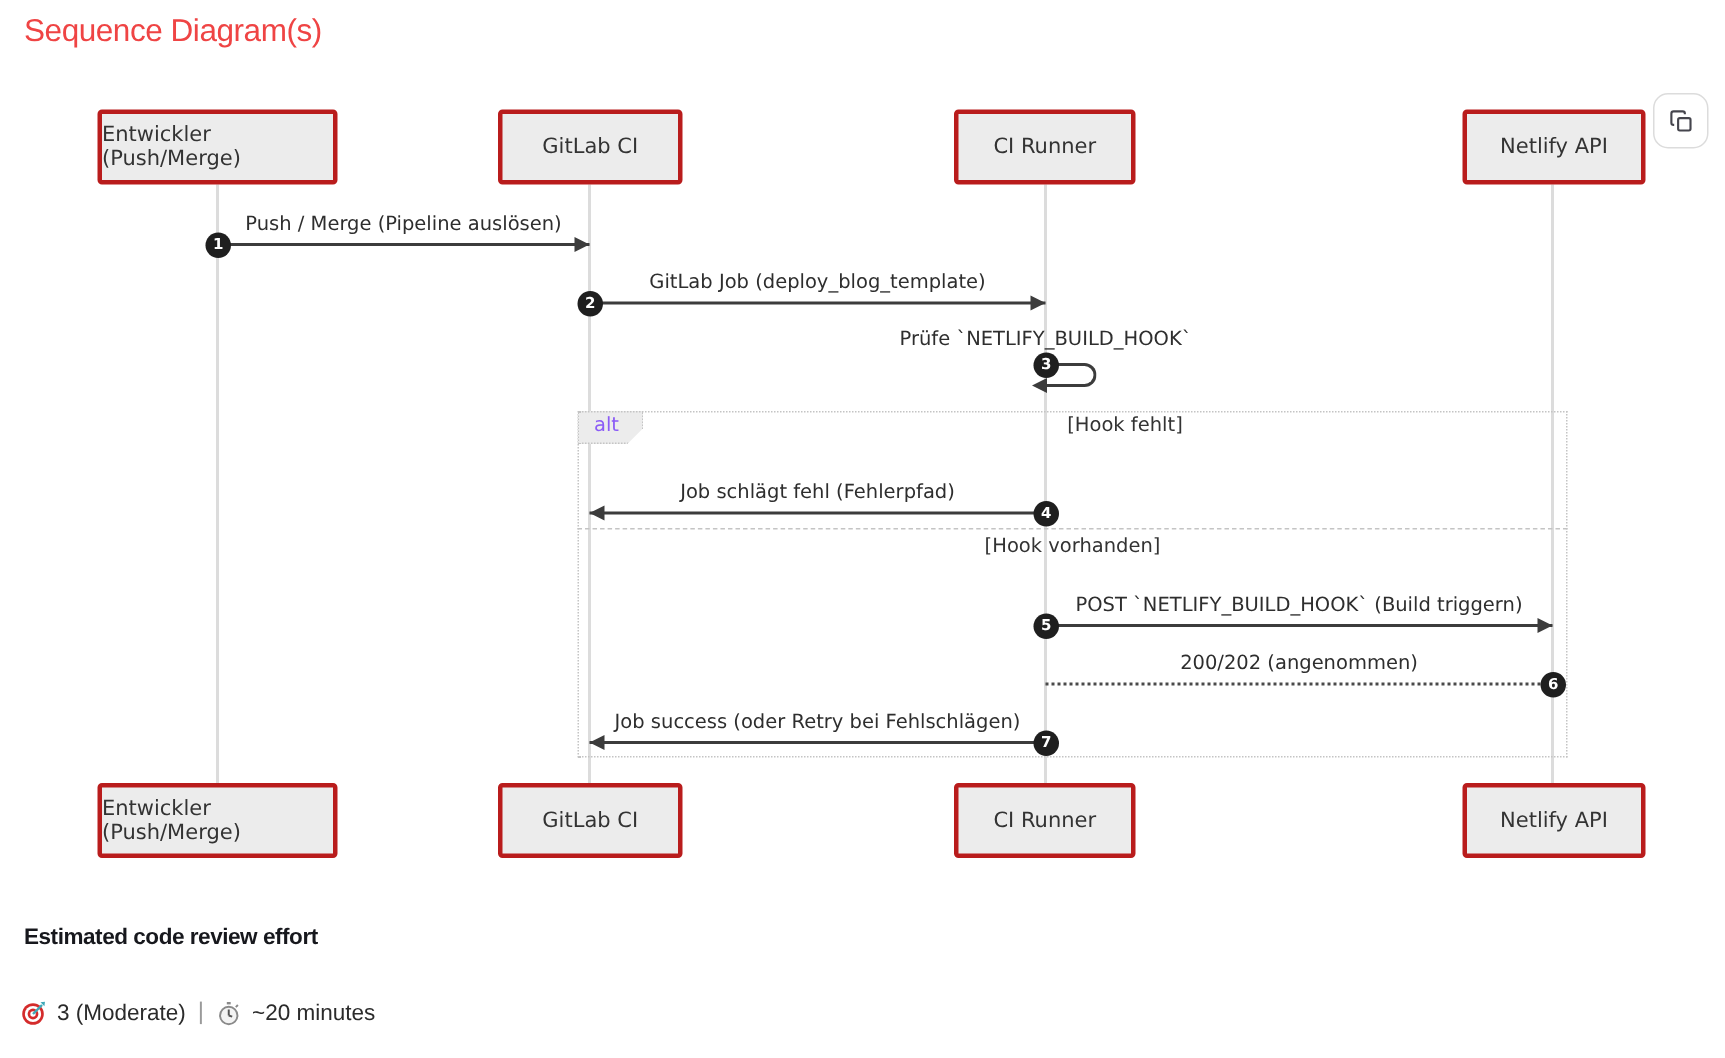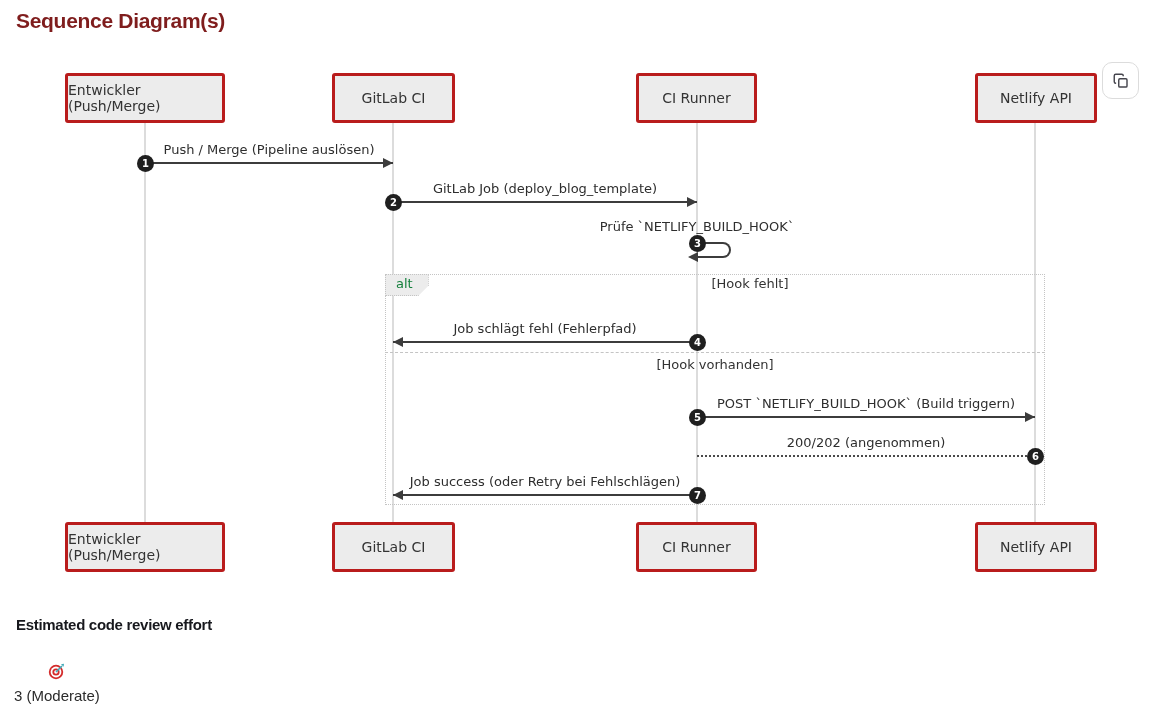--- a/index.html
+++ b/index.html
@@ -1,21 +1,21 @@
 <!DOCTYPE html>
 <html><head>
 <meta charset="utf-8">
 <style>
   html,body{margin:0;padding:0;background:#fff;}
   #app{position:relative;width:1150px;height:705px;background:#fff;overflow:hidden;
        font-family:"Liberation Sans",sans-serif;}
-  .h1{position:absolute;left:16px;top:9px;font-size:21px;font-weight:700;color:#7f1d1d;letter-spacing:-0.3px;}
+  .h1{position:absolute;left:16px;top:9px;font-size:21px;font-weight:400;color:#ef4444;letter-spacing:-0.3px;}
   .h2{position:absolute;left:16px;top:616px;font-size:15px;font-weight:700;color:#17181d;letter-spacing:-0.3px;}
   .effort{position:absolute;left:14px;top:663px;height:24px;display:flex;align-items:center;gap:7px;
-          font-size:15px;color:#2b2b2b;flex-direction:column;}
+          font-size:15px;color:#2b2b2b;}
   .effort .sep{color:#9a9a9a;font-size:16px;padding:0 1px;}
   .copy-btn{position:absolute;left:1102px;top:62px;width:37px;height:37px;background:#fff;
             border:1px solid #dcdcdc;border-radius:10px;display:flex;align-items:center;justify-content:center;
             cursor:pointer;box-sizing:border-box;}
   
   #stage{position:absolute;left:0;top:0;width:1150px;height:705px;}
   .lifeline{position:absolute;width:2px;background:#dcdcdc;}
   .actor-box{position:absolute;height:50px;background:#ececec;border:3px solid #b91c1c;border-radius:3px;
              display:flex;align-items:center;justify-content:center;font-size:14px;color:#333;
              box-sizing:border-box;font-family:"DejaVu Sans",sans-serif;}
@@ -26,21 +26,21 @@
   .arrow.left{border-right:10px solid #3c3c3c;}
   .badge{position:absolute;width:17px;height:17px;border-radius:50%;background:#1f1f1f;color:#fff;
          font-size:10px;font-weight:700;display:flex;align-items:center;justify-content:center;
          font-family:"DejaVu Sans",sans-serif;}
   .msg-label{position:absolute;transform:translateX(-50%);font-size:13px;color:#2e2e2e;white-space:nowrap;
              font-family:"DejaVu Sans",sans-serif;}
   .self-loop{position:absolute;border:2px solid #3c3c3c;border-left:none;border-radius:0 12px 12px 0;
              box-sizing:border-box;}
   .alt-frame{position:absolute;border:1px dotted #c4c4c4;box-sizing:border-box;}
   .alt-divider{position:absolute;height:0;border-top:1px dashed #c4c4c4;}
-  .alt-tab{position:absolute;background:#ececec;border:1px dotted #c4c4c4;font-size:13px;color:#15803d;
+  .alt-tab{position:absolute;background:#ececec;border:1px dotted #c4c4c4;font-size:13px;color:#8b5cf6;
            padding:1px 15px 4px 10px;clip-path:polygon(0 0,100% 0,100% 52%,76% 100%,0 100%);
            font-family:"DejaVu Sans",sans-serif;}
   .alt-cond{position:absolute;transform:translateX(-50%);font-size:13px;color:#333;white-space:nowrap;
             font-family:"DejaVu Sans",sans-serif;}
 </style>
 </head>
 <body>
 
 <div id="app">
   <div class="h1">Sequence Diagram(s)</div>

